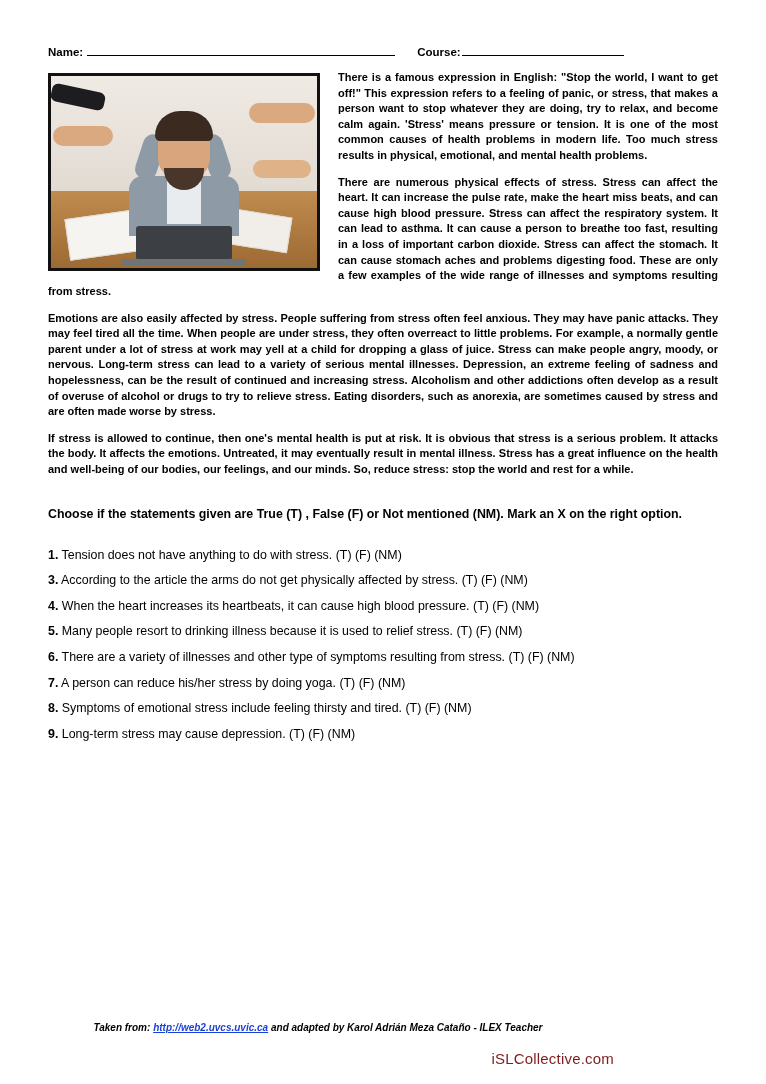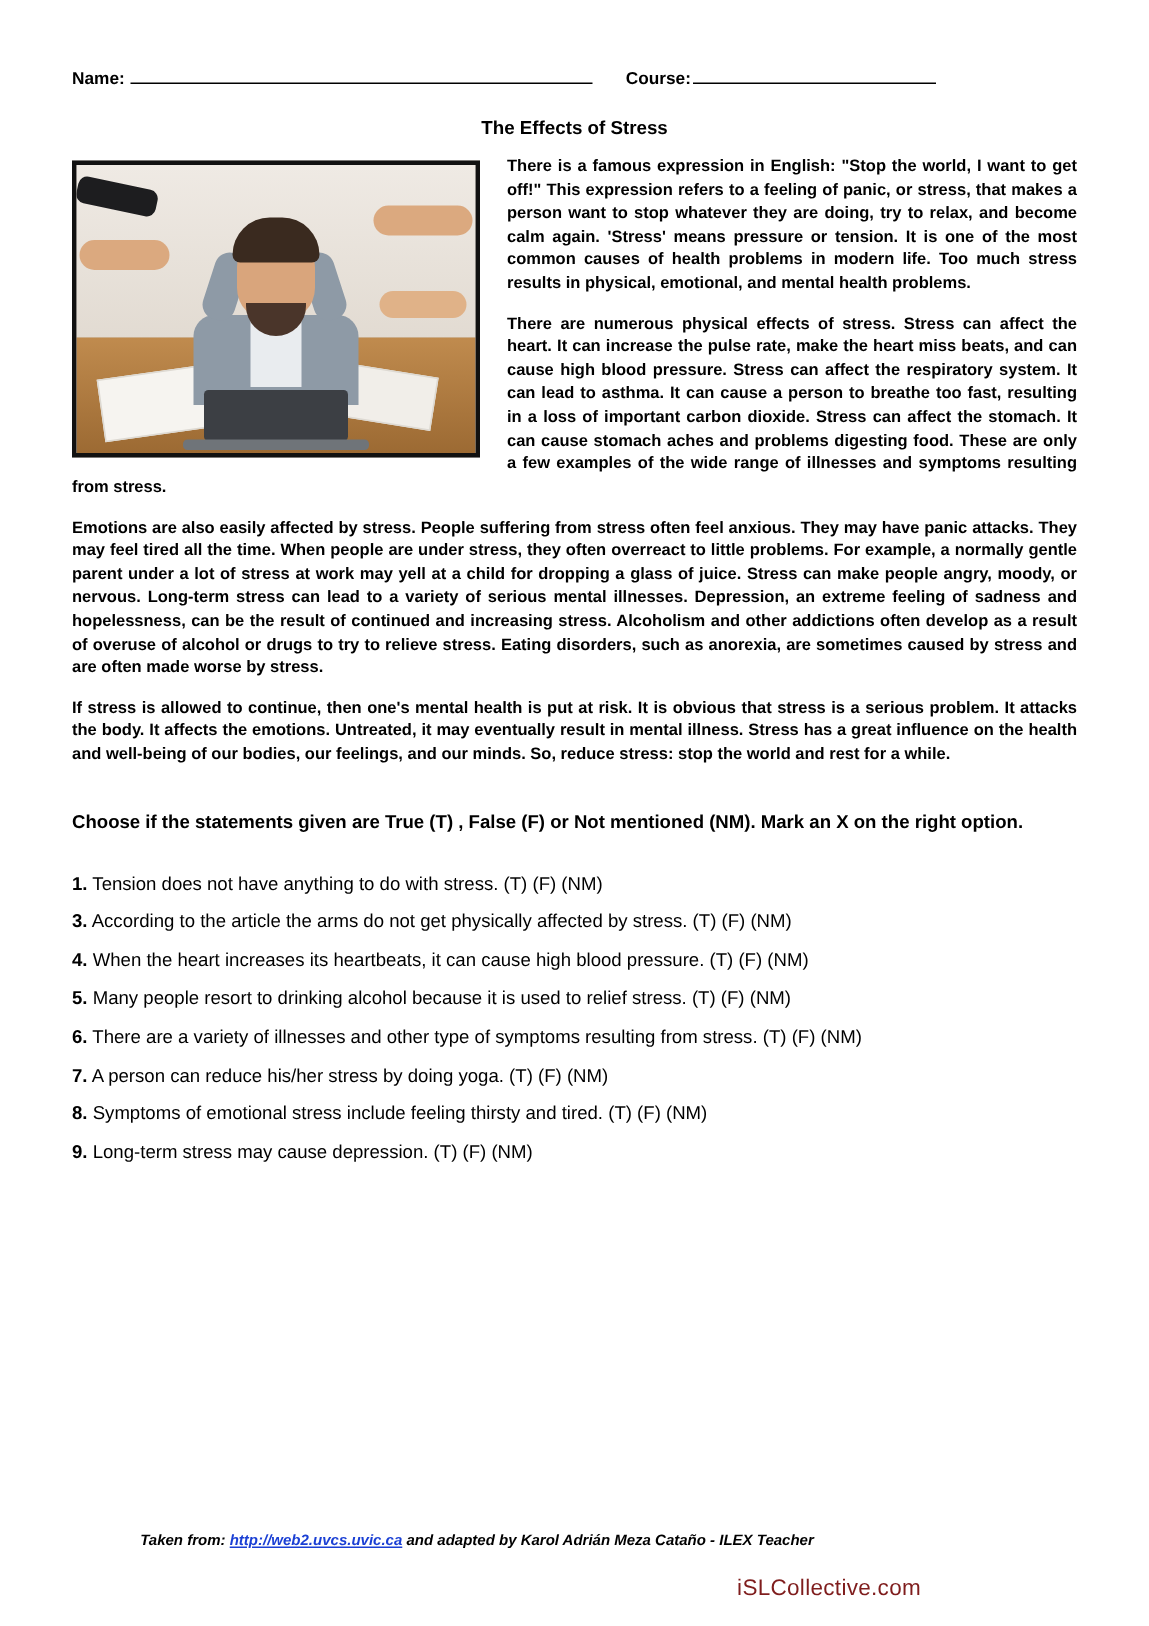--- a/index.html
+++ b/index.html
@@ -215,21 +215,20 @@
   <div class="content">
 
     <div class="header-row">
       <span class="header-label">Name:</span>
       <span class="rule-long"></span>
       <span class="spacer-mid"></span>
       <span class="header-label">Course:</span>
       <span class="rule-short"></span>
     </div>
 
-    <div class="title">The Effects of Stress</div>
 
     <div class="top-block clearfix">
       <div class="photo">
         <div class="ph-wall"></div>
         <div class="ph-desk"></div>
         <div class="ph-paper1"></div>
         <div class="ph-paper2"></div>
         <div class="ph-body"></div>
         <div class="ph-shirt"></div>
         <div class="ph-armL"></div>
@@ -264,21 +263,21 @@
         <span class="st-text">According to the article the arms do not get physically affected by stress.</span>
         <span class="st-opts">(T)  (F) (NM)</span>
       </div>
       <div class="statement">
         <span class="st-num">4.</span>
         <span class="st-text">When the heart increases its heartbeats, it can cause high blood pressure.</span>
         <span class="st-opts">(T)  (F) (NM)</span>
       </div>
       <div class="statement">
         <span class="st-num">5.</span>
-        <span class="st-text">Many people resort to drinking alcohol because it is used to relief stress.</span>
+        <span class="st-text">Many people resort to drinking illness because it is used to relief stress.</span>
         <span class="st-opts">(T)  (F) (NM)</span>
       </div>
       <div class="statement">
         <span class="st-num">6.</span>
         <span class="st-text">There are a variety of illnesses and other type of symptoms resulting from stress.</span>
         <span class="st-opts">(T)  (F) (NM)</span>
       </div>
       <div class="statement">
         <span class="st-num">7.</span>
         <span class="st-text">A person can reduce his/her stress by doing yoga.</span>

